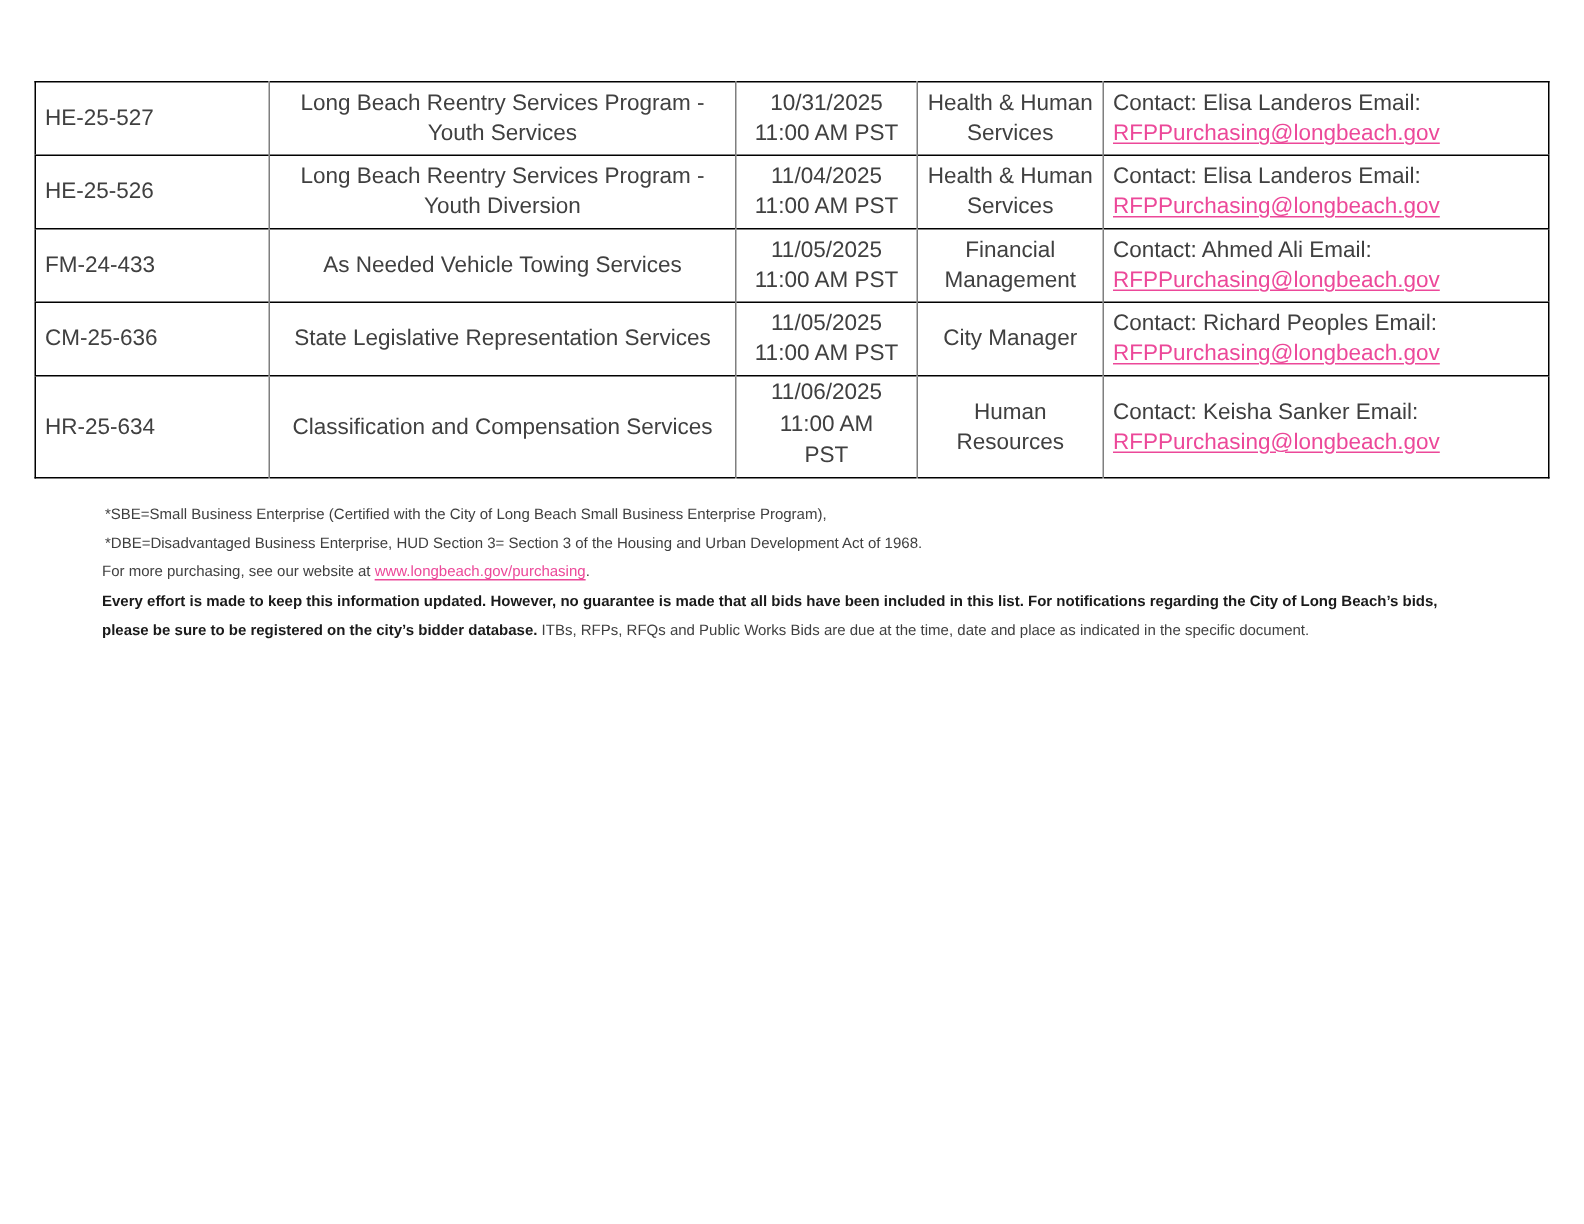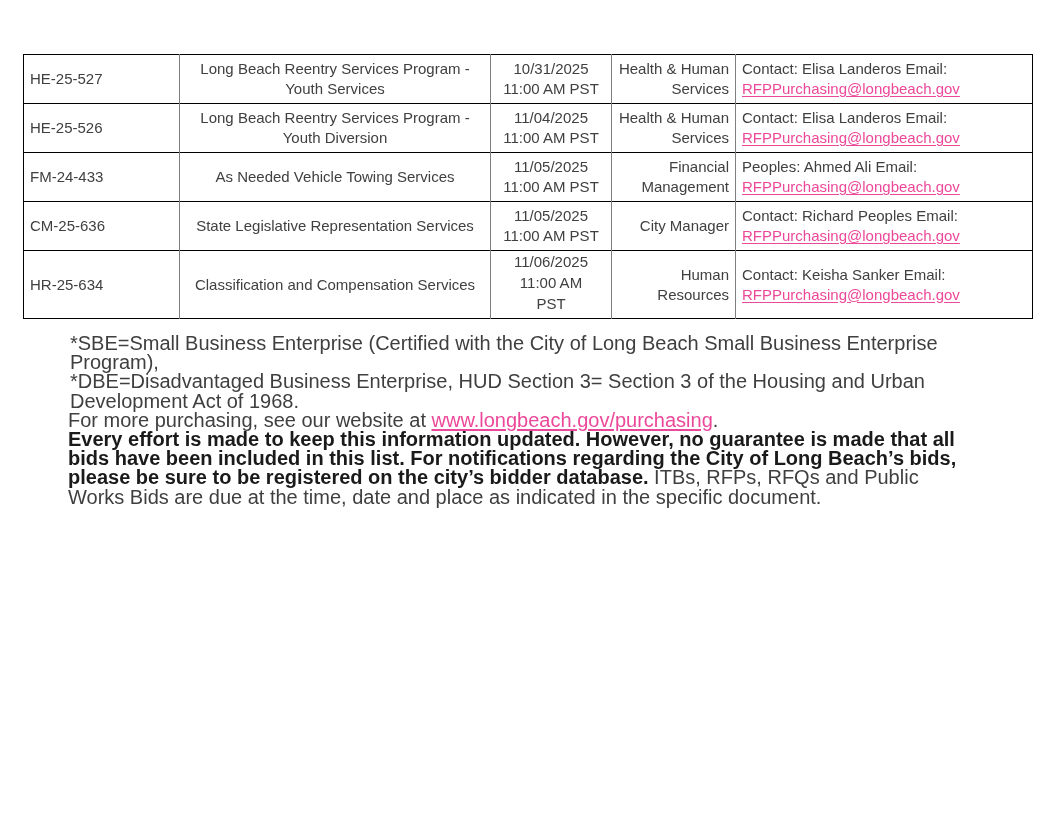--- a/index.html
+++ b/index.html
@@ -55,21 +55,21 @@
   
   col.c-bid    { width: 156px; }
   col.c-title  { width: 311px; }
   col.c-due    { width: 121px; }
   col.c-dept   { width: 124px; }
   col.c-contact{ width: 297px; }
 
   td.bid-no     { text-align: left;   padding-left: 10px; }
   td.bid-title  { text-align: center;   padding-left: 10px; padding-right: 8px; }
   td.bid-due    { text-align: center; padding-left: 2px; padding-right: 2px; }
-  td.bid-dept   { text-align: right; padding-left: 0px; padding-right: 0px; white-space: nowrap; }
+  td.bid-dept   { text-align: center; padding-left: 0px; padding-right: 0px; white-space: nowrap; }
   td.bid-contact{ text-align: left;   padding-left: 6px; }
 
   .due-lines { display: block; text-align: center; }
   .due-lines .l { display: block; }
 
   .dept-lines { display: block; }
   .dept-lines .l { display: block; }
 
   .contact-line { display: block; }
   a.email-link, a.web-link {
@@ -88,21 +88,21 @@
   tr.row-overflow td.bid-due .due-lines {
     line-height: 21px;
   }
 
   
   #footnotes {
     position: absolute;
     left: 68px;
     top: 334px;
     width: 910px;
-    font-size: 20px;
+    font-size: 10px;
     line-height: 19.2px;
     color: #3f3f3f;
   }
   #footnotes p { margin: 0; }
   .fn-indent { padding-left: 2px; }
   .fn-bold { font-weight: bold; color: #1a1a1a; }
   .fn-normal { font-weight: normal; color: #3f3f3f; }
 </style>
 </head>
 <body>
@@ -169,21 +169,21 @@
             <span class="l">11:00 AM PST</span>
           </span>
         </td>
         <td class="bid-dept">
           <span class="dept-lines">
             <span class="l">Financial</span>
             <span class="l">Management</span>
           </span>
         </td>
         <td class="bid-contact">
-          <span class="contact-line">Peoples: Ahmed Ali Email:</span>
+          <span class="contact-line">Contact: Ahmed Ali Email:</span>
           <a class="email-link" href="#">RFPPurchasing@longbeach.gov</a>
         </td>
       </tr>
 
       <tr>
         <td class="bid-no">CM-25-636</td>
         <td class="bid-title">State Legislative Representation Services</td>
         <td class="bid-due">
           <span class="due-lines">
             <span class="l">11/05/2025</span>

